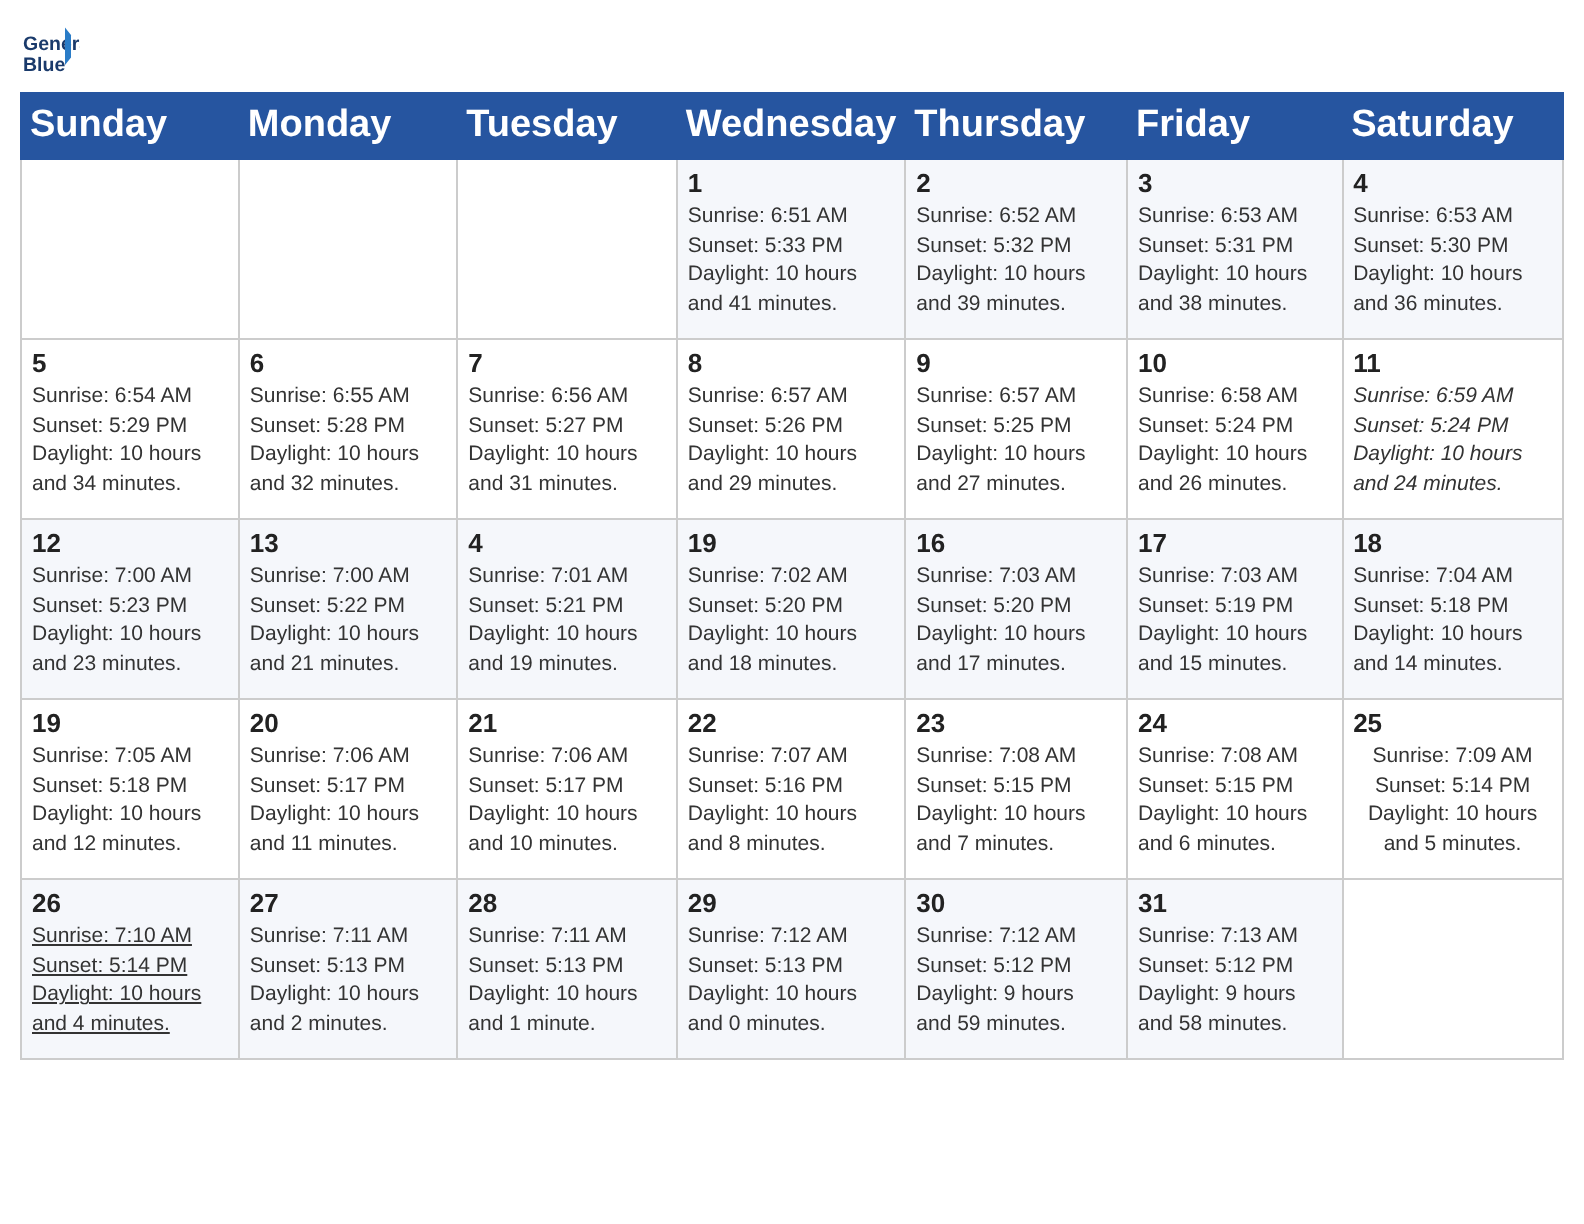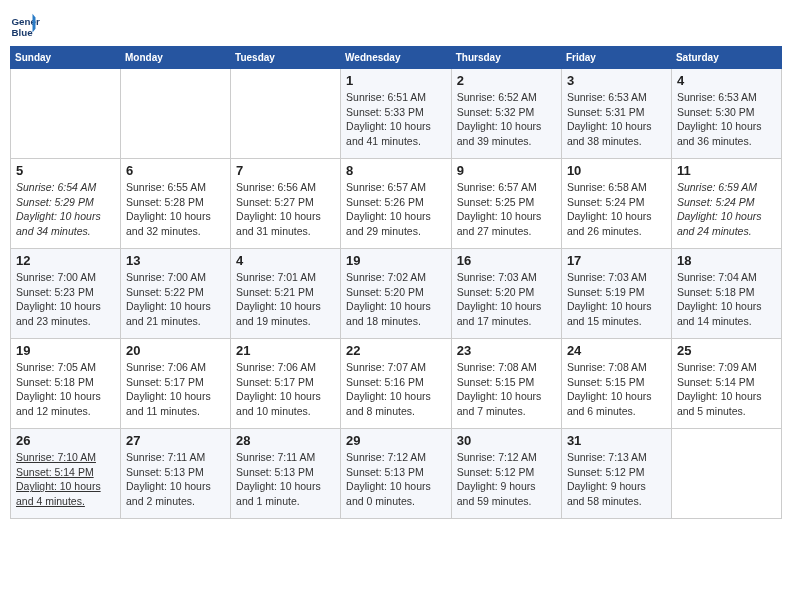--- a/index.html
+++ b/index.html
@@ -40,21 +40,21 @@
     table {
       width: 100%;
       border-collapse: collapse;
       font-size: 11px;
     }
     thead tr th {
       background: #2655a0;
       color: #fff;
       padding: 5px 4px;
       text-align: left;
-      font-size: 10px;
+      font-size: 19px;
       font-weight: bold;
       border: 1px solid #2655a0;
     }
     tbody tr td {
       border: 1px solid #ccc;
       vertical-align: top;
       padding: 4px 5px;
       width: 113px;
       min-height: 90px;
       height: 90px;
@@ -142,21 +142,21 @@
           <span class="day-num">4</span>
           <div class="day-info" style="white-space: pre-line;">Sunrise: 6:53 AM
 Sunset: 5:30 PM
 Daylight: 10 hours
 and 36 minutes.</div>
         </td>
       </tr>
       <tr>
         <td>
           <span class="day-num">5</span>
-          <div class="day-info" style="white-space: pre-line; font-style: italic;">Sunrise: 6:54 AM
+          <div class="day-info" style="white-space: pre-line;">Sunrise: 6:54 AM
 Sunset: 5:29 PM
 Daylight: 10 hours
 and 34 minutes.</div>
         </td>
         <td>
           <span class="day-num">6</span>
           <div class="day-info" style="white-space: pre-line;">Sunrise: 6:55 AM
 Sunset: 5:28 PM
 Daylight: 10 hours
 and 32 minutes.</div>
@@ -286,21 +286,21 @@
         </td>
         <td>
           <span class="day-num">24</span>
           <div class="day-info" style="white-space: pre-line;">Sunrise: 7:08 AM
 Sunset: 5:15 PM
 Daylight: 10 hours
 and 6 minutes.</div>
         </td>
         <td>
           <span class="day-num">25</span>
-          <div class="day-info" style="white-space: pre-line;">Sunrise: 7:09 AM
+          <div class="day-info" style="white-space: pre-line; text-align: center;">Sunrise: 7:09 AM
 Sunset: 5:14 PM
 Daylight: 10 hours
 and 5 minutes.</div>
         </td>
       </tr>
       <tr>
         <td>
           <span class="day-num">26</span>
           <div class="day-info" style="white-space: pre-line; text-decoration: underline;">Sunrise: 7:10 AM
 Sunset: 5:14 PM

